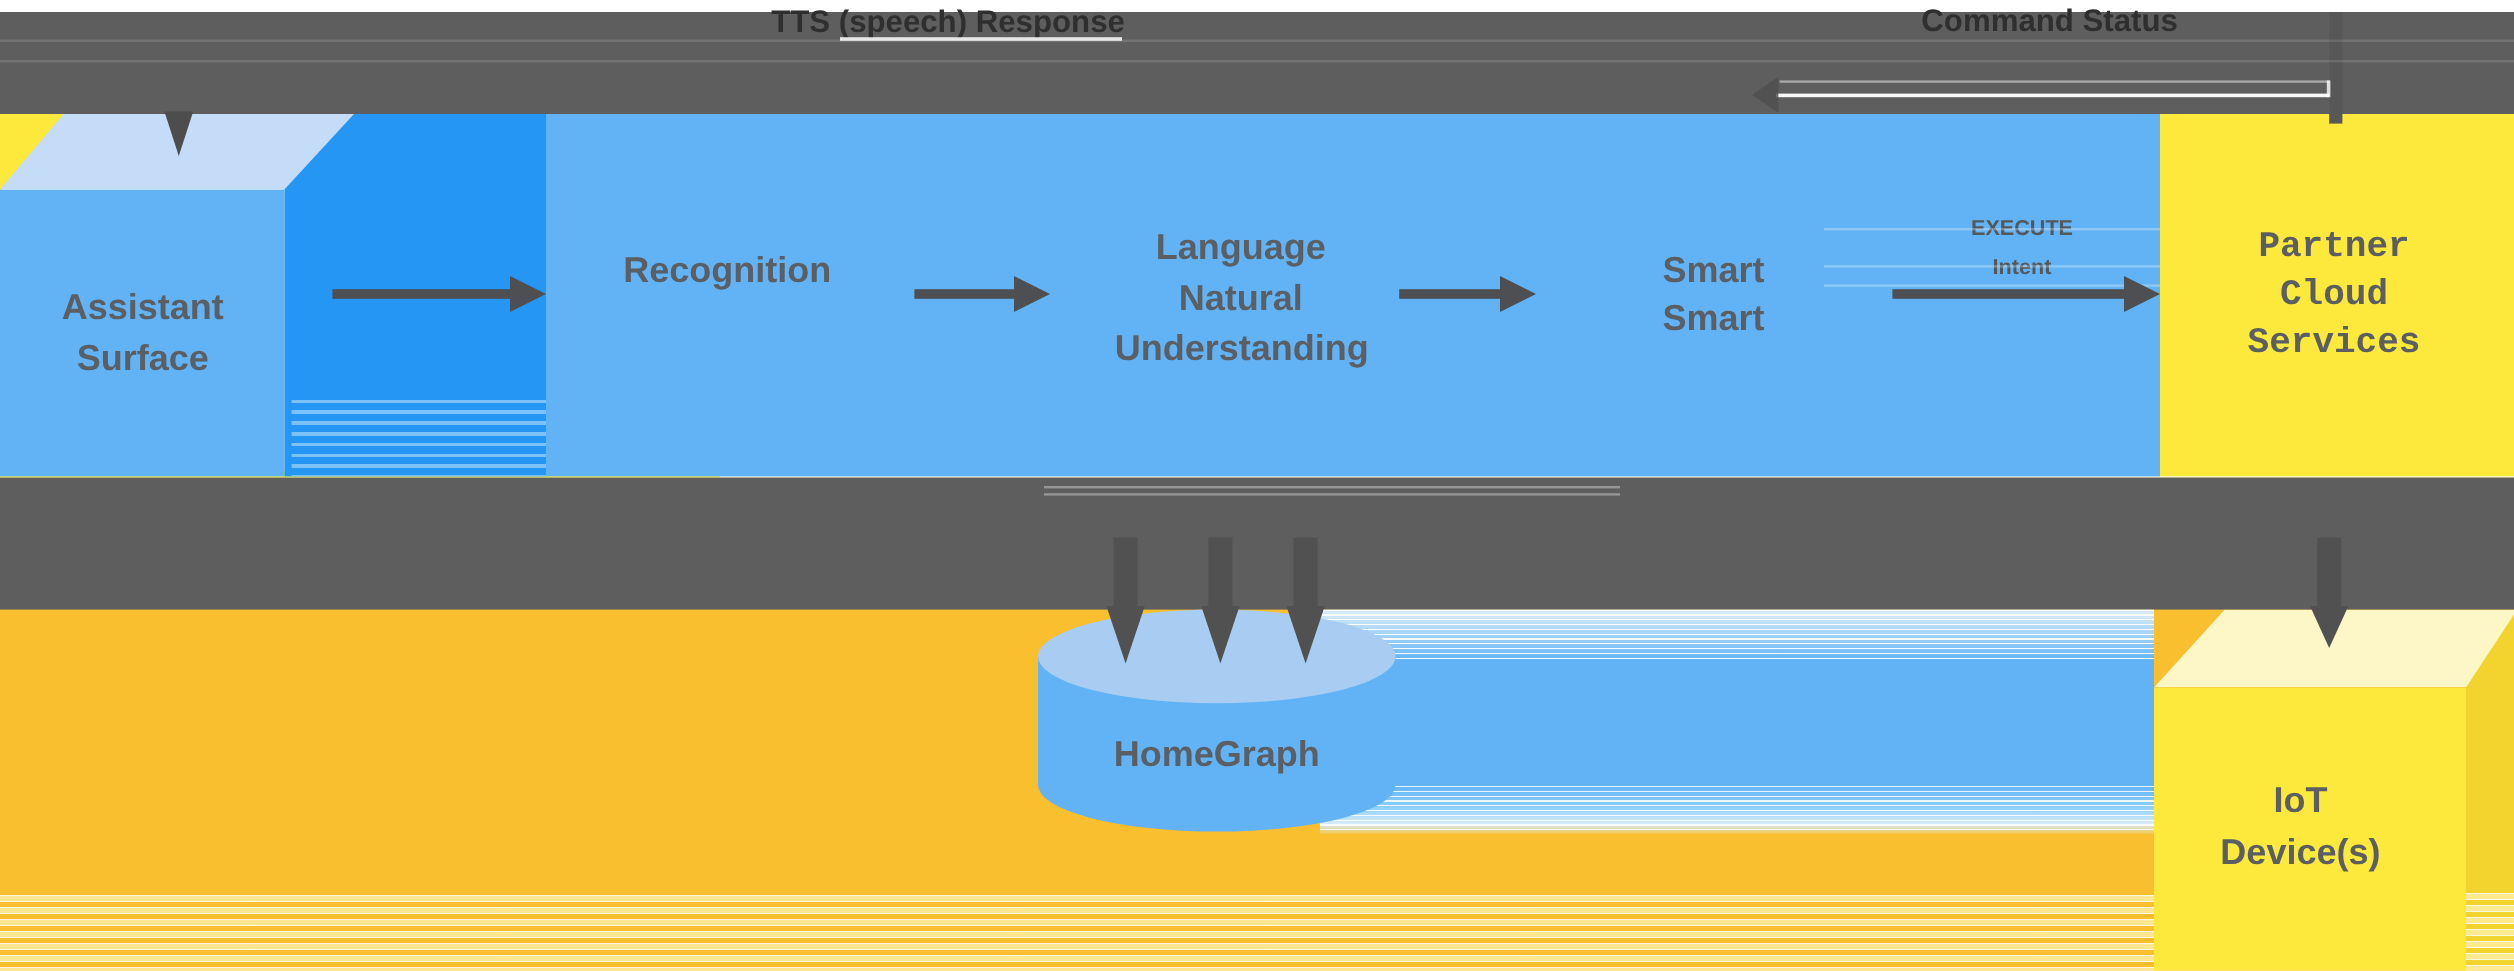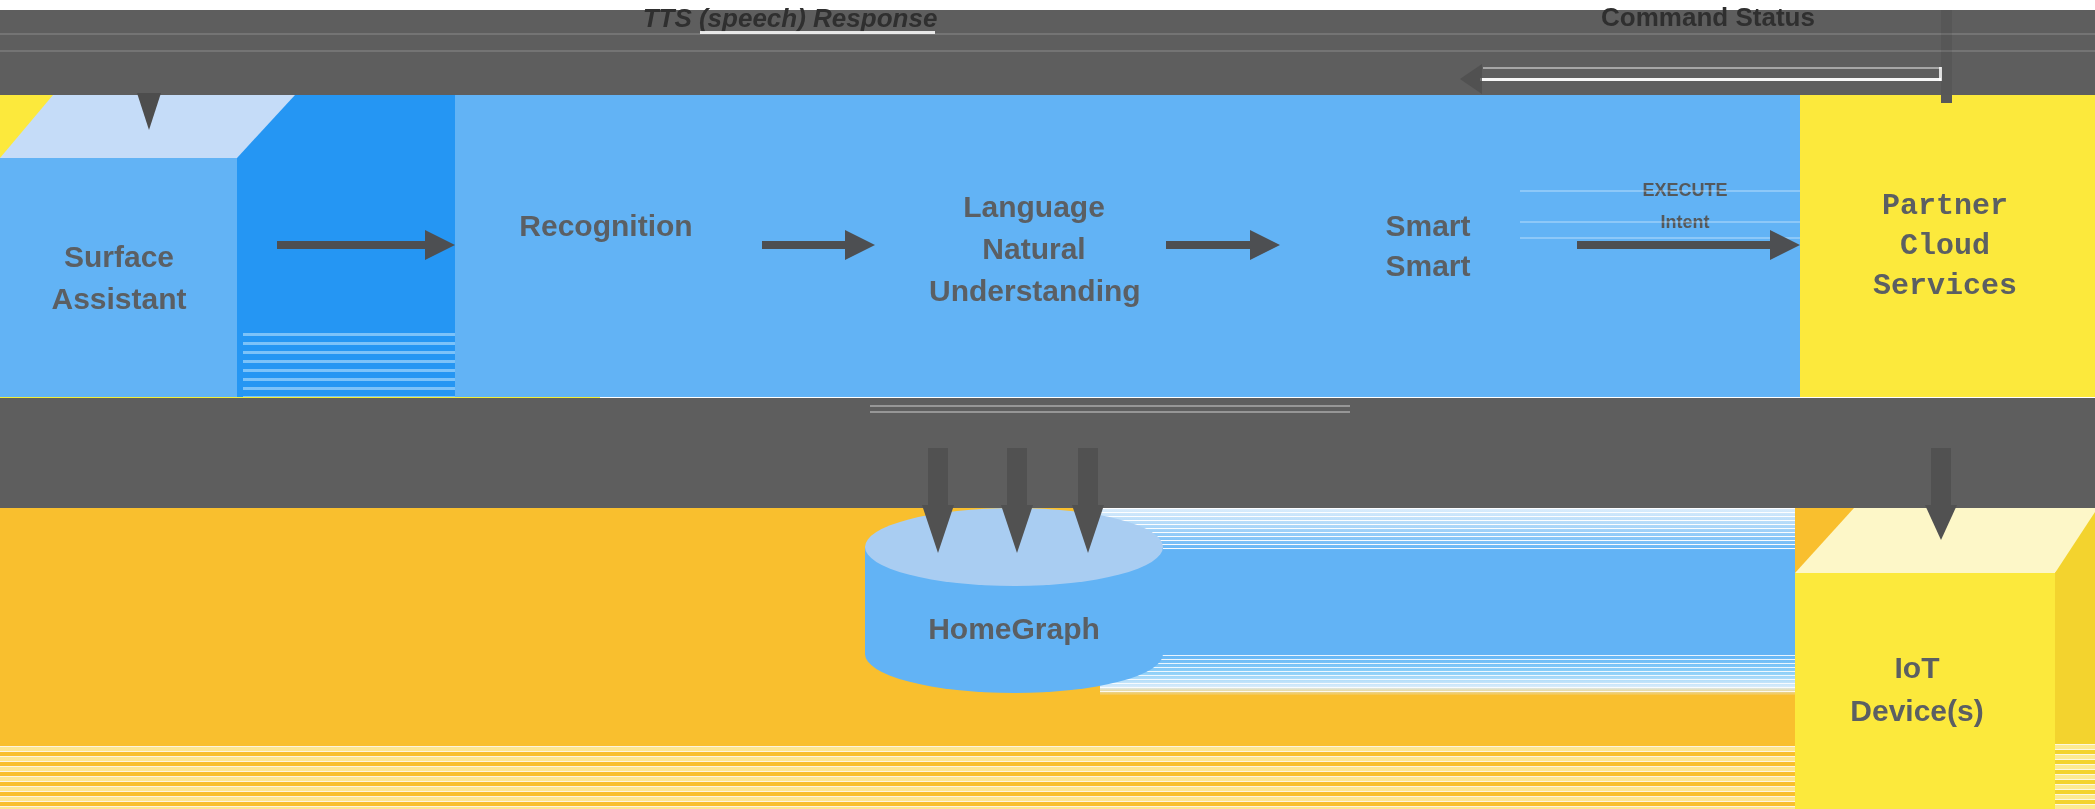--- a/index.html
+++ b/index.html
@@ -85,21 +85,21 @@
   .scanline{height:2px;background:rgba(255,255,255,.14);}
   .scan-a{left:0;top:33px;width:2095px;}
   .scan-b{left:0;top:50px;width:2095px;}
   .mid-line{left:870px;width:480px;height:2px;background:rgba(255,255,255,.35);}
   .mid-line-a{top:405px;} .mid-line-b{top:411px;}
   .exec-line{left:1520px;width:280px;height:2px;background:rgba(255,255,255,.28);}
   .exec-line-a{top:190px;} .exec-line-b{top:221px;} .exec-line-c{top:237px;}
 
   
   .band-label{color:var(--band-text-dark);font-weight:700;font-size:26px;text-align:center;}
-  .tts-label{left:600px;top:3px;width:380px;font-style:italic;}
+  .tts-label{left:600px;top:3px;width:380px;}
   .cmd-label{left:1598px;top:2px;width:220px;}
   .tts-underline{left:700px;top:31px;width:235px;height:3px;background:rgba(255,255,255,.85);}
 
   
   .cmd-line-faint{left:1483px;top:67px;width:458px;height:2px;background:rgba(255,255,255,.45);}
   .cmd-line{left:1480px;top:78px;width:461px;height:3px;background:rgba(255,255,255,.95);}
   .cmd-joint{left:1939px;top:67px;width:3px;height:14px;background:rgba(255,255,255,.8);}
   .cmd-head{left:1460px;top:64px;width:0;height:0;opacity:.8;
     border-top:15px solid transparent;border-bottom:15px solid transparent;border-right:22px solid #4e4e4e;}
   .cmd-col{left:1941px;top:10px;width:11px;height:85px;background:rgba(0,0,0,.07);}
@@ -138,22 +138,22 @@
 
   <div class="abs amber-bg"></div>
   <div class="abs yellow-sliver"></div>
   <div class="abs corner-wedge"></div>
 
   <div class="abs assistant-side"></div>
   <div class="abs assistant-side-stripes"></div>
   <div class="abs assistant-top"></div>
   <div class="abs assistant-front"></div>
   <div class="abs node-label assistant-label">
+    <span>Assistant</span>
     <span>Surface</span>
-    <span>Assistant</span>
   </div>
 
   <div class="abs pipeline-panel"></div>
   <div class="abs node-label speech-label">
     <span>Recognition</span>
   </div>
   <div class="abs node-label nlu-label">
     <span>Language</span>
     <span>Natural</span>
     <span>Understanding</span>

